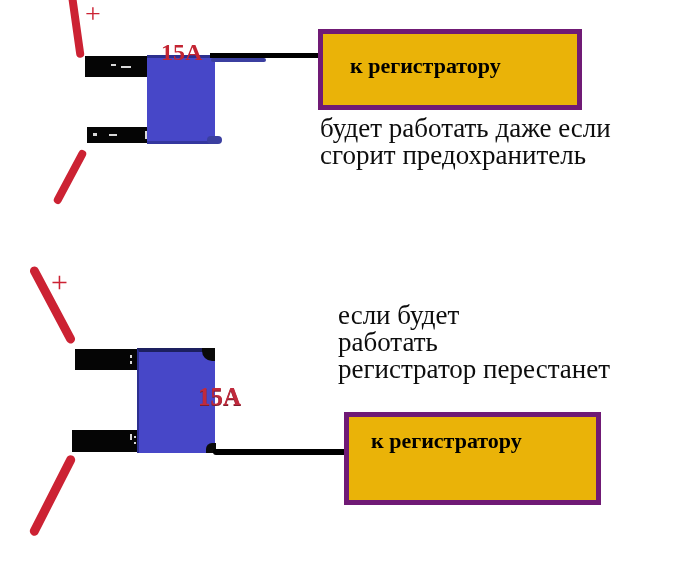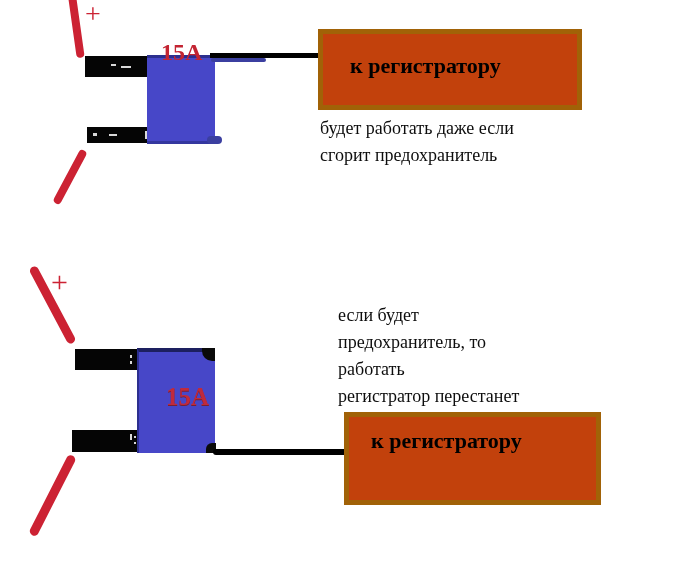--- a/index.html
+++ b/index.html
@@ -42,55 +42,56 @@
     position:absolute;
     background:#4747c8;
   }
   .fuse-label{
     position:absolute;
     color:#c02a3c;
     font-weight:bold;
     font-size:25px;
     line-height:1;
     text-shadow:0 1px 0 #7a1f2e;
+    margin-left:32px;
   }
   .notch{position:absolute;background:#0a0a0a;}
 
   
   .amp-label{
     position:absolute;
     color:#c32432;
     font-weight:bold;
     font-size:24px;
     line-height:1;
   }
 
   
   .black-wire{position:absolute;background:#000000;}
   .blue-wire{position:absolute;background:#3b3fa0;border-radius:2px;}
 
   
   .reg-box{
     position:absolute;
-    background:#c2410c;
-    border:5px solid #a16207;
+    background:#eab308;
+    border:5px solid #701a75;
     box-sizing:border-box;
   }
   .reg-box-label{
     font-weight:bold;
     font-size:22px;
     color:#000000;
     line-height:1;
   }
 
   
   .caption{
     position:absolute;
     color:#0d0d0d;
-    font-size:18px;
+    font-size:27px;
     line-height:27px;
   }
 </style>
 </head>
 <body>
 
 <div id="canvas">
 
   <div>
 
@@ -154,21 +155,20 @@
     <div class="fuse-label" style="left:166px;top:384px;">15А</div>
 
     <div class="black-wire" style="left:213px;top:449px;width:134px;height:6px;border-radius:3px;"></div>
 
     <div class="reg-box" style="left:344px;top:412px;width:257px;height:93px;">
       <div class="reg-box-label" style="position:absolute;left:22px;top:13px;">к регистратору</div>
     </div>
 
     <div class="caption" style="left:338px;top:302px;width:290px;">
       <div>если будет</div>
-      <div>предохранитель, то</div>
       <div>работать</div>
       <div>регистратор перестанет</div>
     </div>
 
     <div class="red-wire" style="left:48px;top:451px;width:9px;height:89px;transform:rotate(27deg);"></div>
   </div>
 
 </div>
 
 </body></html>

